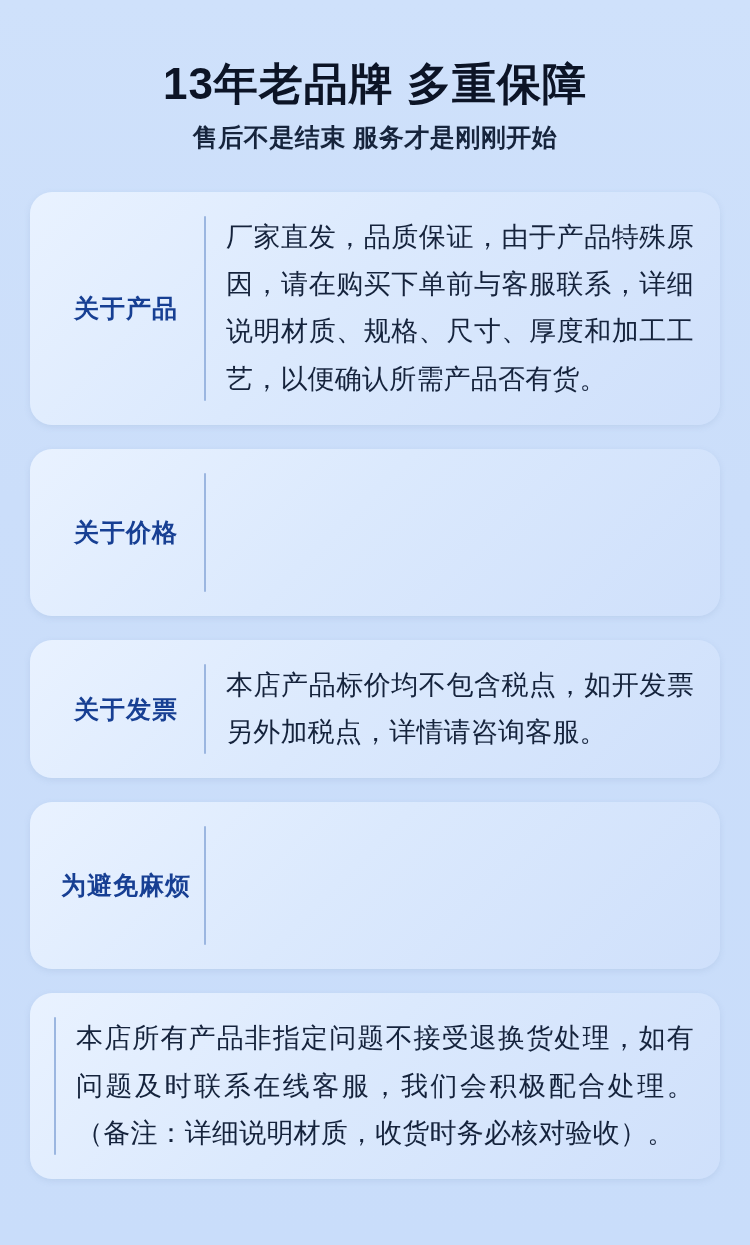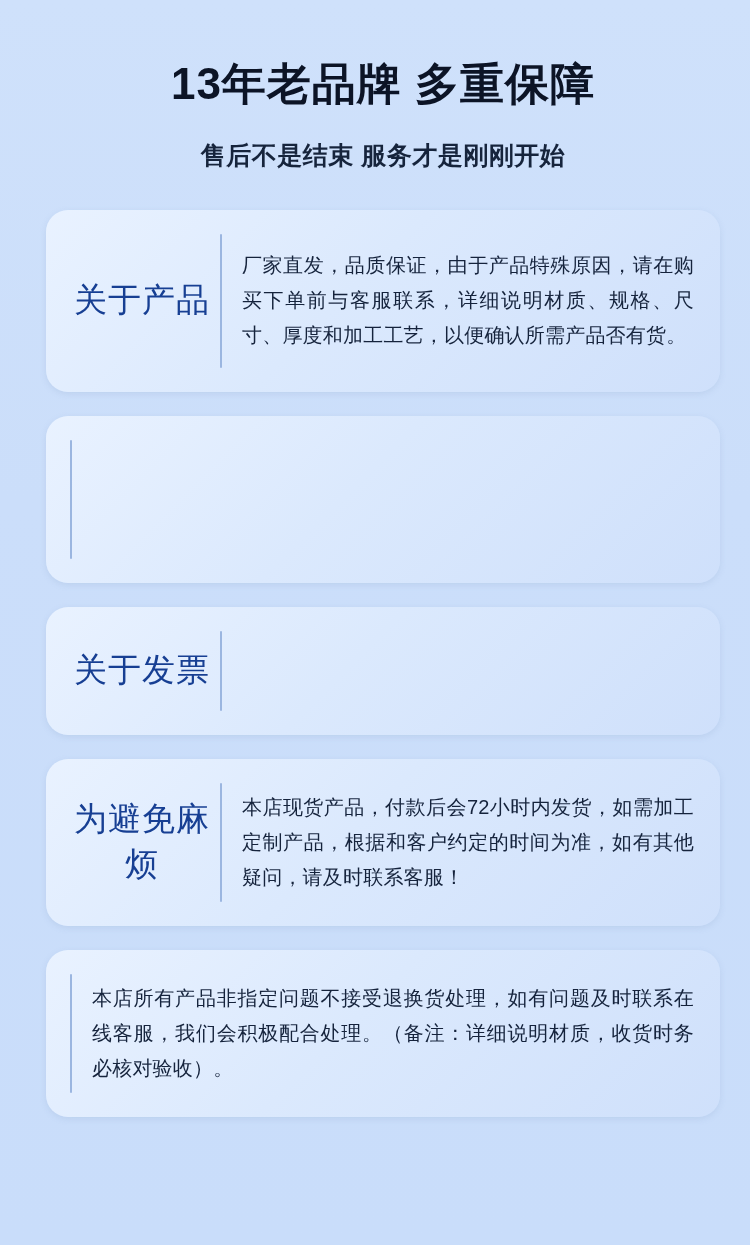--- a/index.html
+++ b/index.html
@@ -13,36 +13,35 @@
     font-family: "Liberation Sans", sans-serif;
     -webkit-font-smoothing: antialiased;
   }
   .page {
     position: relative;
     width: 750px;
     height: 1245px;
     background: linear-gradient(180deg, #cfe1fb 0%, #cbdefa 40%, #c9ddfa 100%);
     overflow: hidden;
     box-sizing: border-box;
-    padding-left: 16px;
   }
   .header {
     padding-top: 58px;
     text-align: center;
   }
   .header-title {
     font-size: 44px;
     font-weight: bold;
     color: #0c1426;
     letter-spacing: 1px;
     line-height: 1.2;
     margin: 0;
   }
   .header-subtitle {
-    margin: 28px 0 0 0;
+    margin: 10px 0 0 0;
     font-size: 25px;
     font-weight: bold;
     color: #16243c;
     letter-spacing: 0.5px;
   }
   .cards {
     margin-top: 38px;
     padding: 0 30px;
     display: flex;
     flex-direction: column;
@@ -53,38 +52,38 @@
     border-radius: 22px;
     background: linear-gradient(135deg, #e9f2ff 0%, #dbe9fd 45%, #cfe0fb 100%);
     box-shadow: 0 2px 6px rgba(120, 150, 190, 0.18);
     display: flex;
     align-items: center;
     box-sizing: border-box;
     padding: 22px 26px 22px 24px;
   }
   .card-label {
     flex: 0 0 150px;
-    font-size: 33px;
-    font-weight: normal;
+    font-size: 25px;
+    font-weight: bold;
     color: #173f93;
     letter-spacing: 1px;
     text-align: center;
     padding-right: 6px;
     box-sizing: border-box;
   }
   .card-divider {
     flex: 0 0 2px;
     align-self: stretch;
     background: #9bb6e0;
     margin: 2px 20px 2px 0;
     border-radius: 2px;
   }
   .card-text {
     flex: 1 1 auto;
-    font-size: 20px;
+    font-size: 27px;
     line-height: 1.75;
     color: #15233c;
     letter-spacing: 0.2px;
     text-align: justify;
   }
   
   .card.h-prod { min-height: 182px; }
   .card.h-price { min-height: 167px; }
   .card.h-invoice { min-height: 128px; }
   .card.h-ship { min-height: 167px; }
@@ -102,32 +101,33 @@
 
   <div class="cards">
 
     <div class="card h-prod">
       <div class="card-label">关于产品</div>
       <div class="card-divider"></div>
       <div class="card-text">厂家直发，品质保证，由于产品特殊原因，请在购买下单前与客服联系，详细说明材质、规格、尺寸、厚度和加工工艺，以便确认所需产品否有货。</div>
     </div>
 
     <div class="card h-price">
+      <div class="card-label">关于价格</div>
       <div class="card-divider"></div>
     </div>
 
     <div class="card h-invoice">
       <div class="card-label">关于发票</div>
       <div class="card-divider"></div>
+      <div class="card-text">本店产品标价均不包含税点，如开发票另外加税点，详情请咨询客服。</div>
     </div>
 
     <div class="card h-ship">
       <div class="card-label">为避免麻烦</div>
       <div class="card-divider"></div>
-      <div class="card-text">本店现货产品，付款后会72小时内发货，如需加工定制产品，根据和客户约定的时间为准，如有其他疑问，请及时联系客服！</div>
     </div>
 
     <div class="card h-after">
       <div class="card-divider"></div>
       <div class="card-text">本店所有产品非指定问题不接受退换货处理，如有问题及时联系在线客服，我们会积极配合处理。（备注：详细说明材质，收货时务必核对验收）。</div>
     </div>
 
   </div>
 </div>
 

